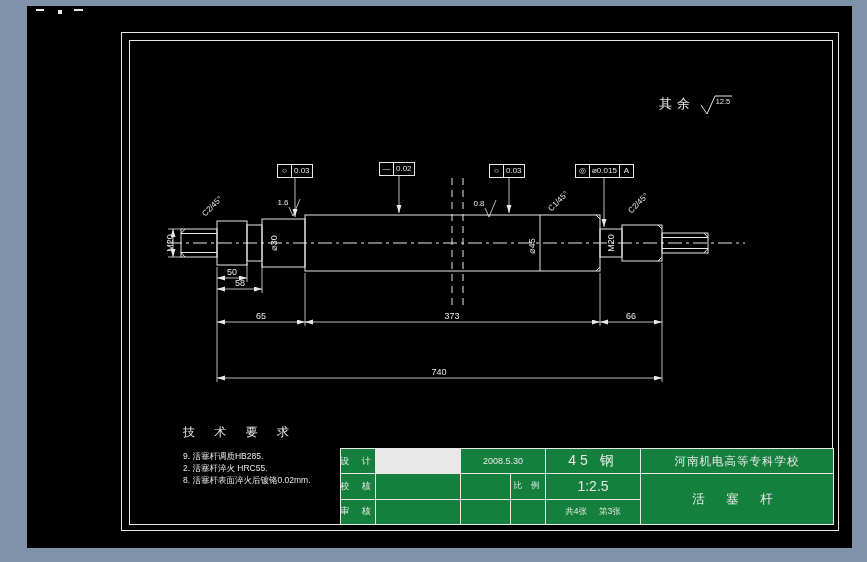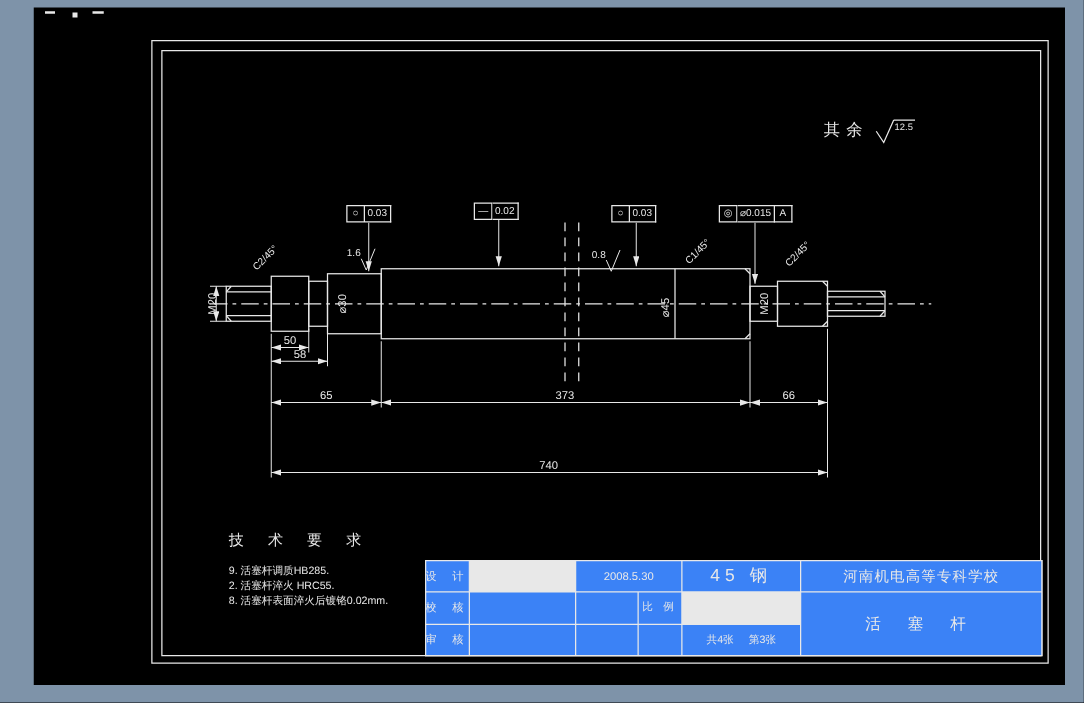--- a/index.html
+++ b/index.html
@@ -35,21 +35,21 @@
   .tech-item{font-size:8.5px;line-height:12px;white-space:nowrap}
 
   
   .title-block{
     position:absolute;left:313px;top:442px;width:492px;height:75px;
     background:var(--line,#e8e8e8);border:1px solid var(--line,#e8e8e8);
     display:grid;gap:1px;
     grid-template-columns:34px 84px 49px 34px 94px 1fr;
     grid-template-rows:1fr 1fr 1fr;
   }
-  .tb-cell{background:#3b82f6;display:flex;align-items:center;justify-content:center;font-size:9px;overflow:hidden;white-space:nowrap}
+  .tb-cell{background:#15803d;display:flex;align-items:center;justify-content:center;font-size:9px;overflow:hidden;white-space:nowrap}
   .tb-label{letter-spacing:5px}
   .tb-material{font-size:14px;letter-spacing:4px}
   .tb-scale-value{font-size:14px}
   .tb-school{font-size:11.5px;letter-spacing:1px}
   .tb-part{font-size:12.5px;letter-spacing:9px}
   .tb-sheets{gap:12px;font-size:8.5px}
   .tb-scale-label{letter-spacing:3px;font-size:8.5px}
 </style>
 </head>
 <body>
@@ -184,20 +184,21 @@
     <div class="title-block">
       <div class="tb-cell tb-label" style="grid-column:1;grid-row:1">设 计</div>
       <div class="tb-cell" style="grid-column:3/5;grid-row:1">2008.5.30</div>
       <div class="tb-cell tb-material" style="grid-column:5;grid-row:1">45 钢</div>
       <div class="tb-cell tb-school" style="grid-column:6;grid-row:1">河南机电高等专科学校</div>
 
       <div class="tb-cell tb-label" style="grid-column:1;grid-row:2">校 核</div>
       <div class="tb-cell" style="grid-column:2;grid-row:2"></div>
       <div class="tb-cell" style="grid-column:3;grid-row:2"></div>
       <div class="tb-cell tb-scale-label" style="grid-column:4;grid-row:2">比 例</div>
+      <div class="tb-cell tb-scale-value" style="grid-column:5;grid-row:2">1:2.5</div>
       <div class="tb-cell tb-part" style="grid-column:6;grid-row:2/4">活 塞 杆</div>
 
       <div class="tb-cell tb-label" style="grid-column:1;grid-row:3">审 核</div>
       <div class="tb-cell" style="grid-column:2;grid-row:3"></div>
       <div class="tb-cell" style="grid-column:3;grid-row:3"></div>
       <div class="tb-cell" style="grid-column:4;grid-row:3"></div>
       <div class="tb-cell tb-sheets" style="grid-column:5;grid-row:3">
         <span>共4张</span>
         <span>第3张</span>
       </div>

